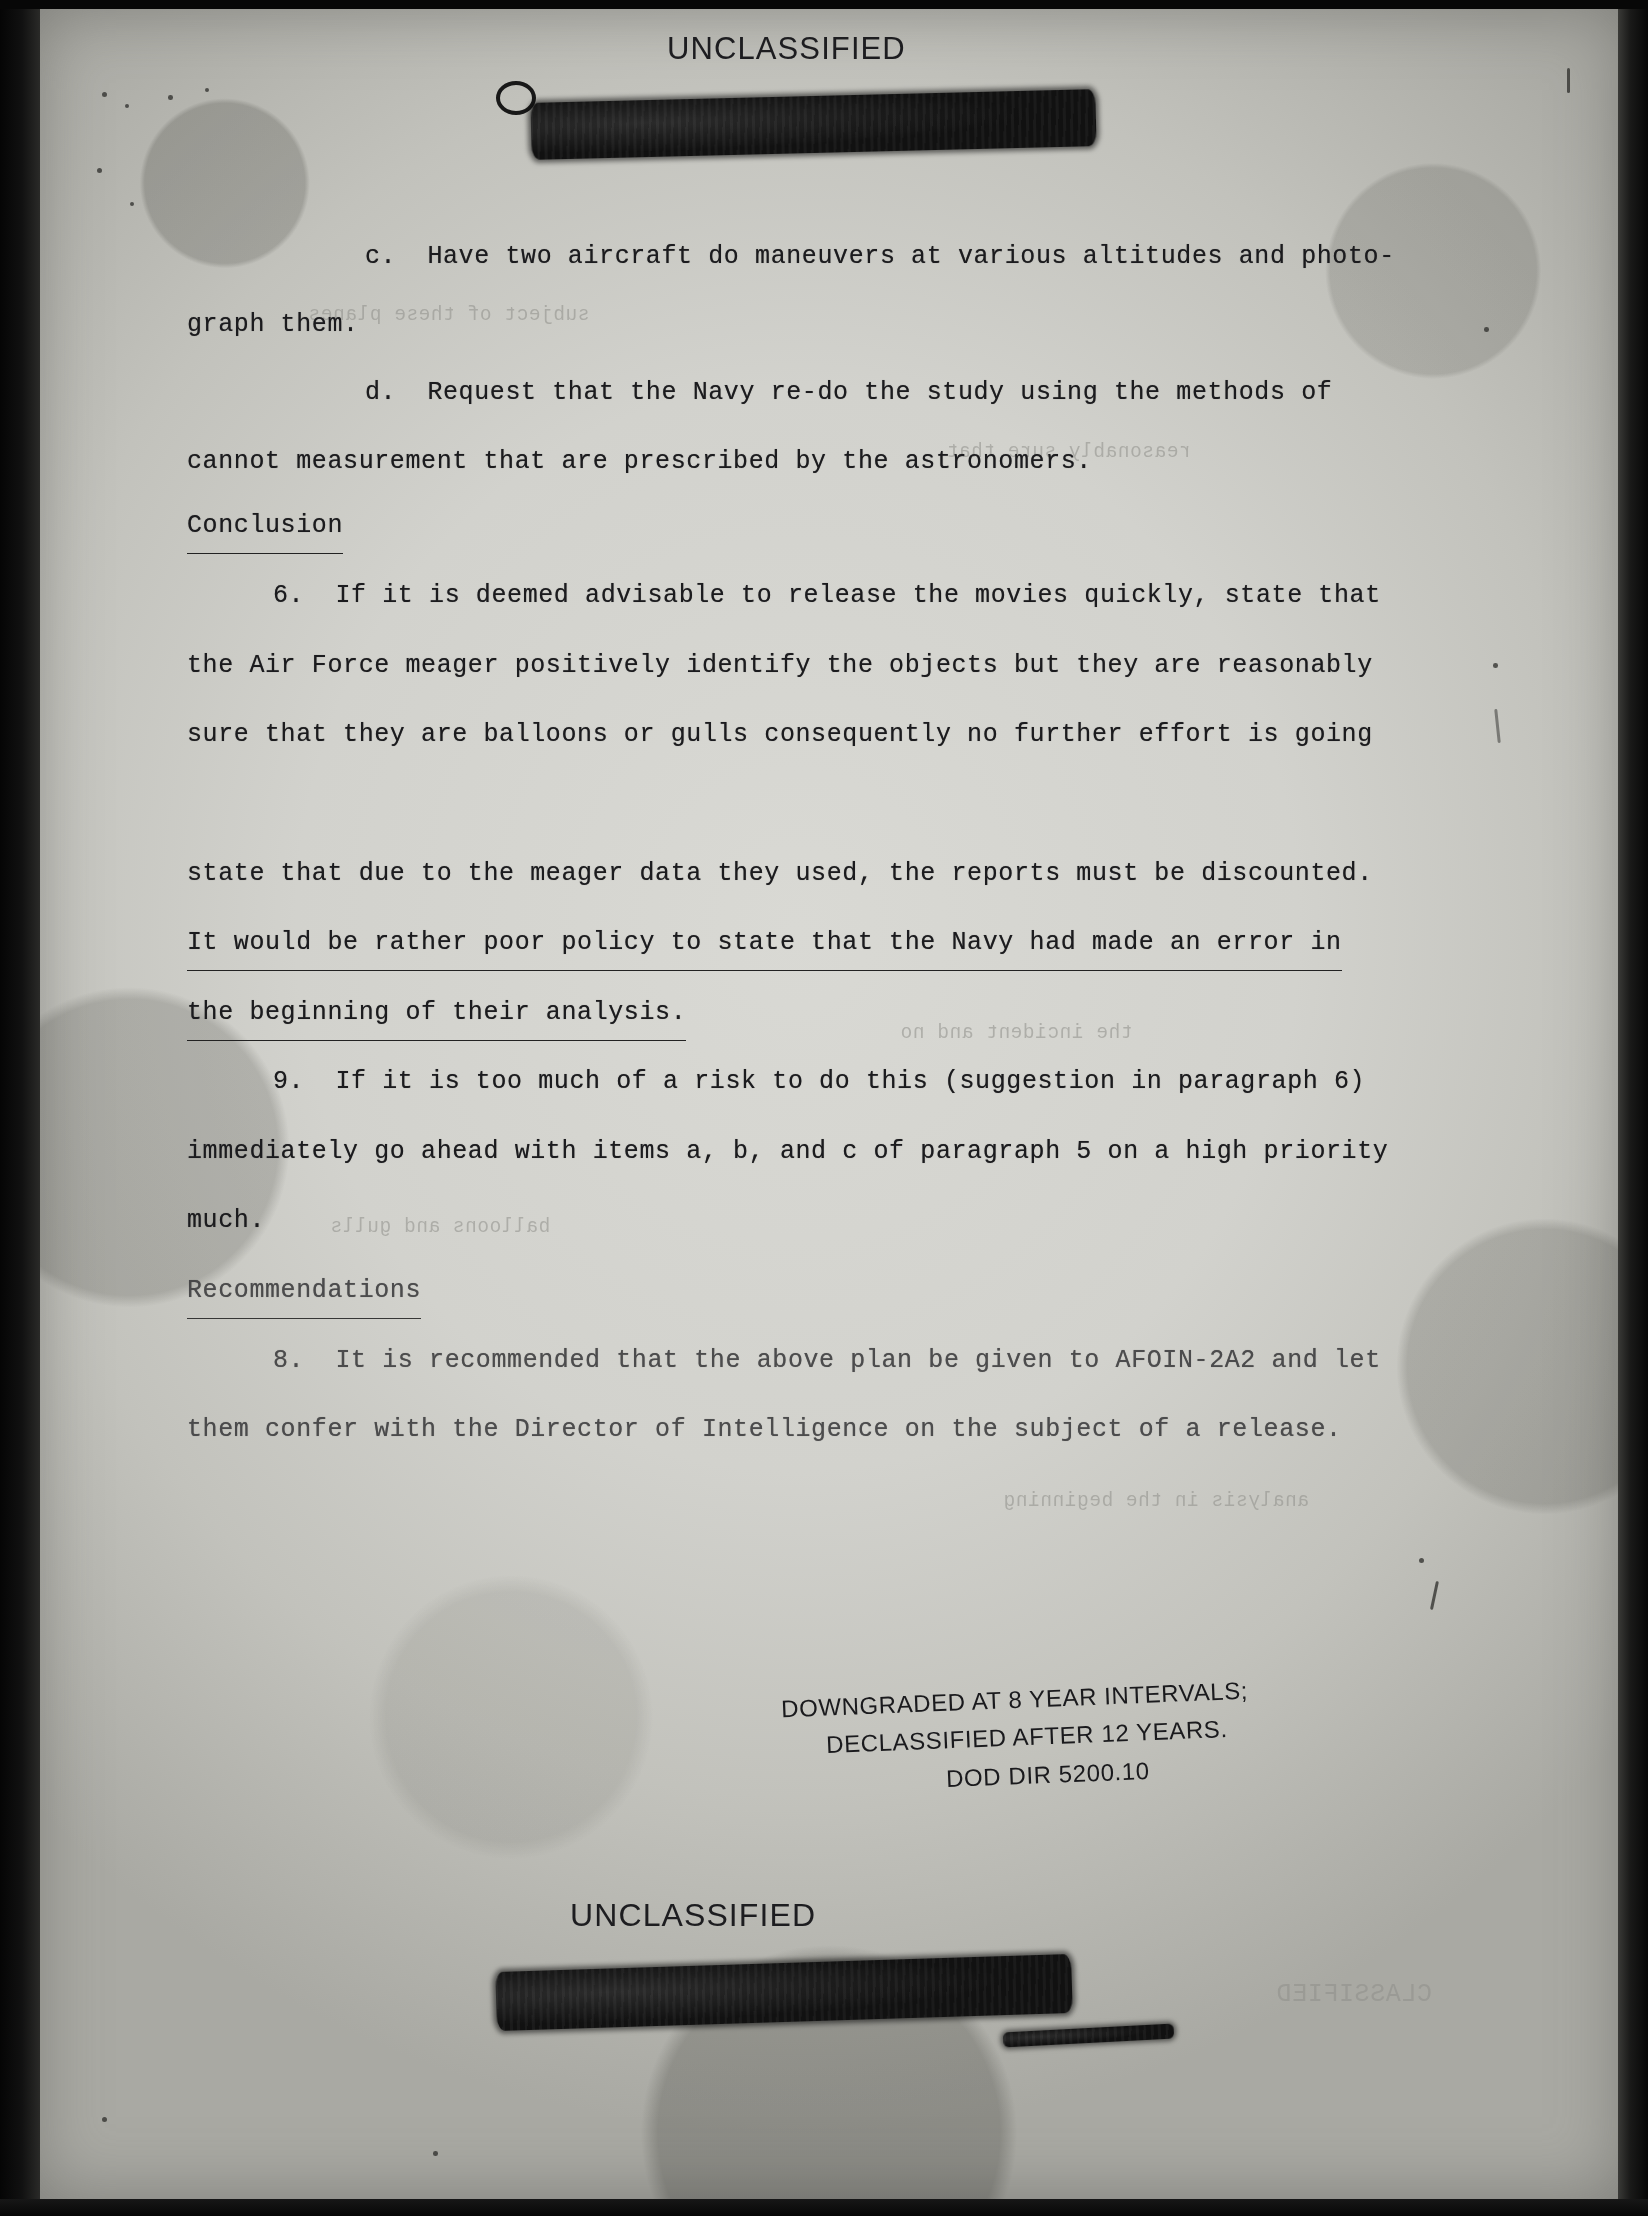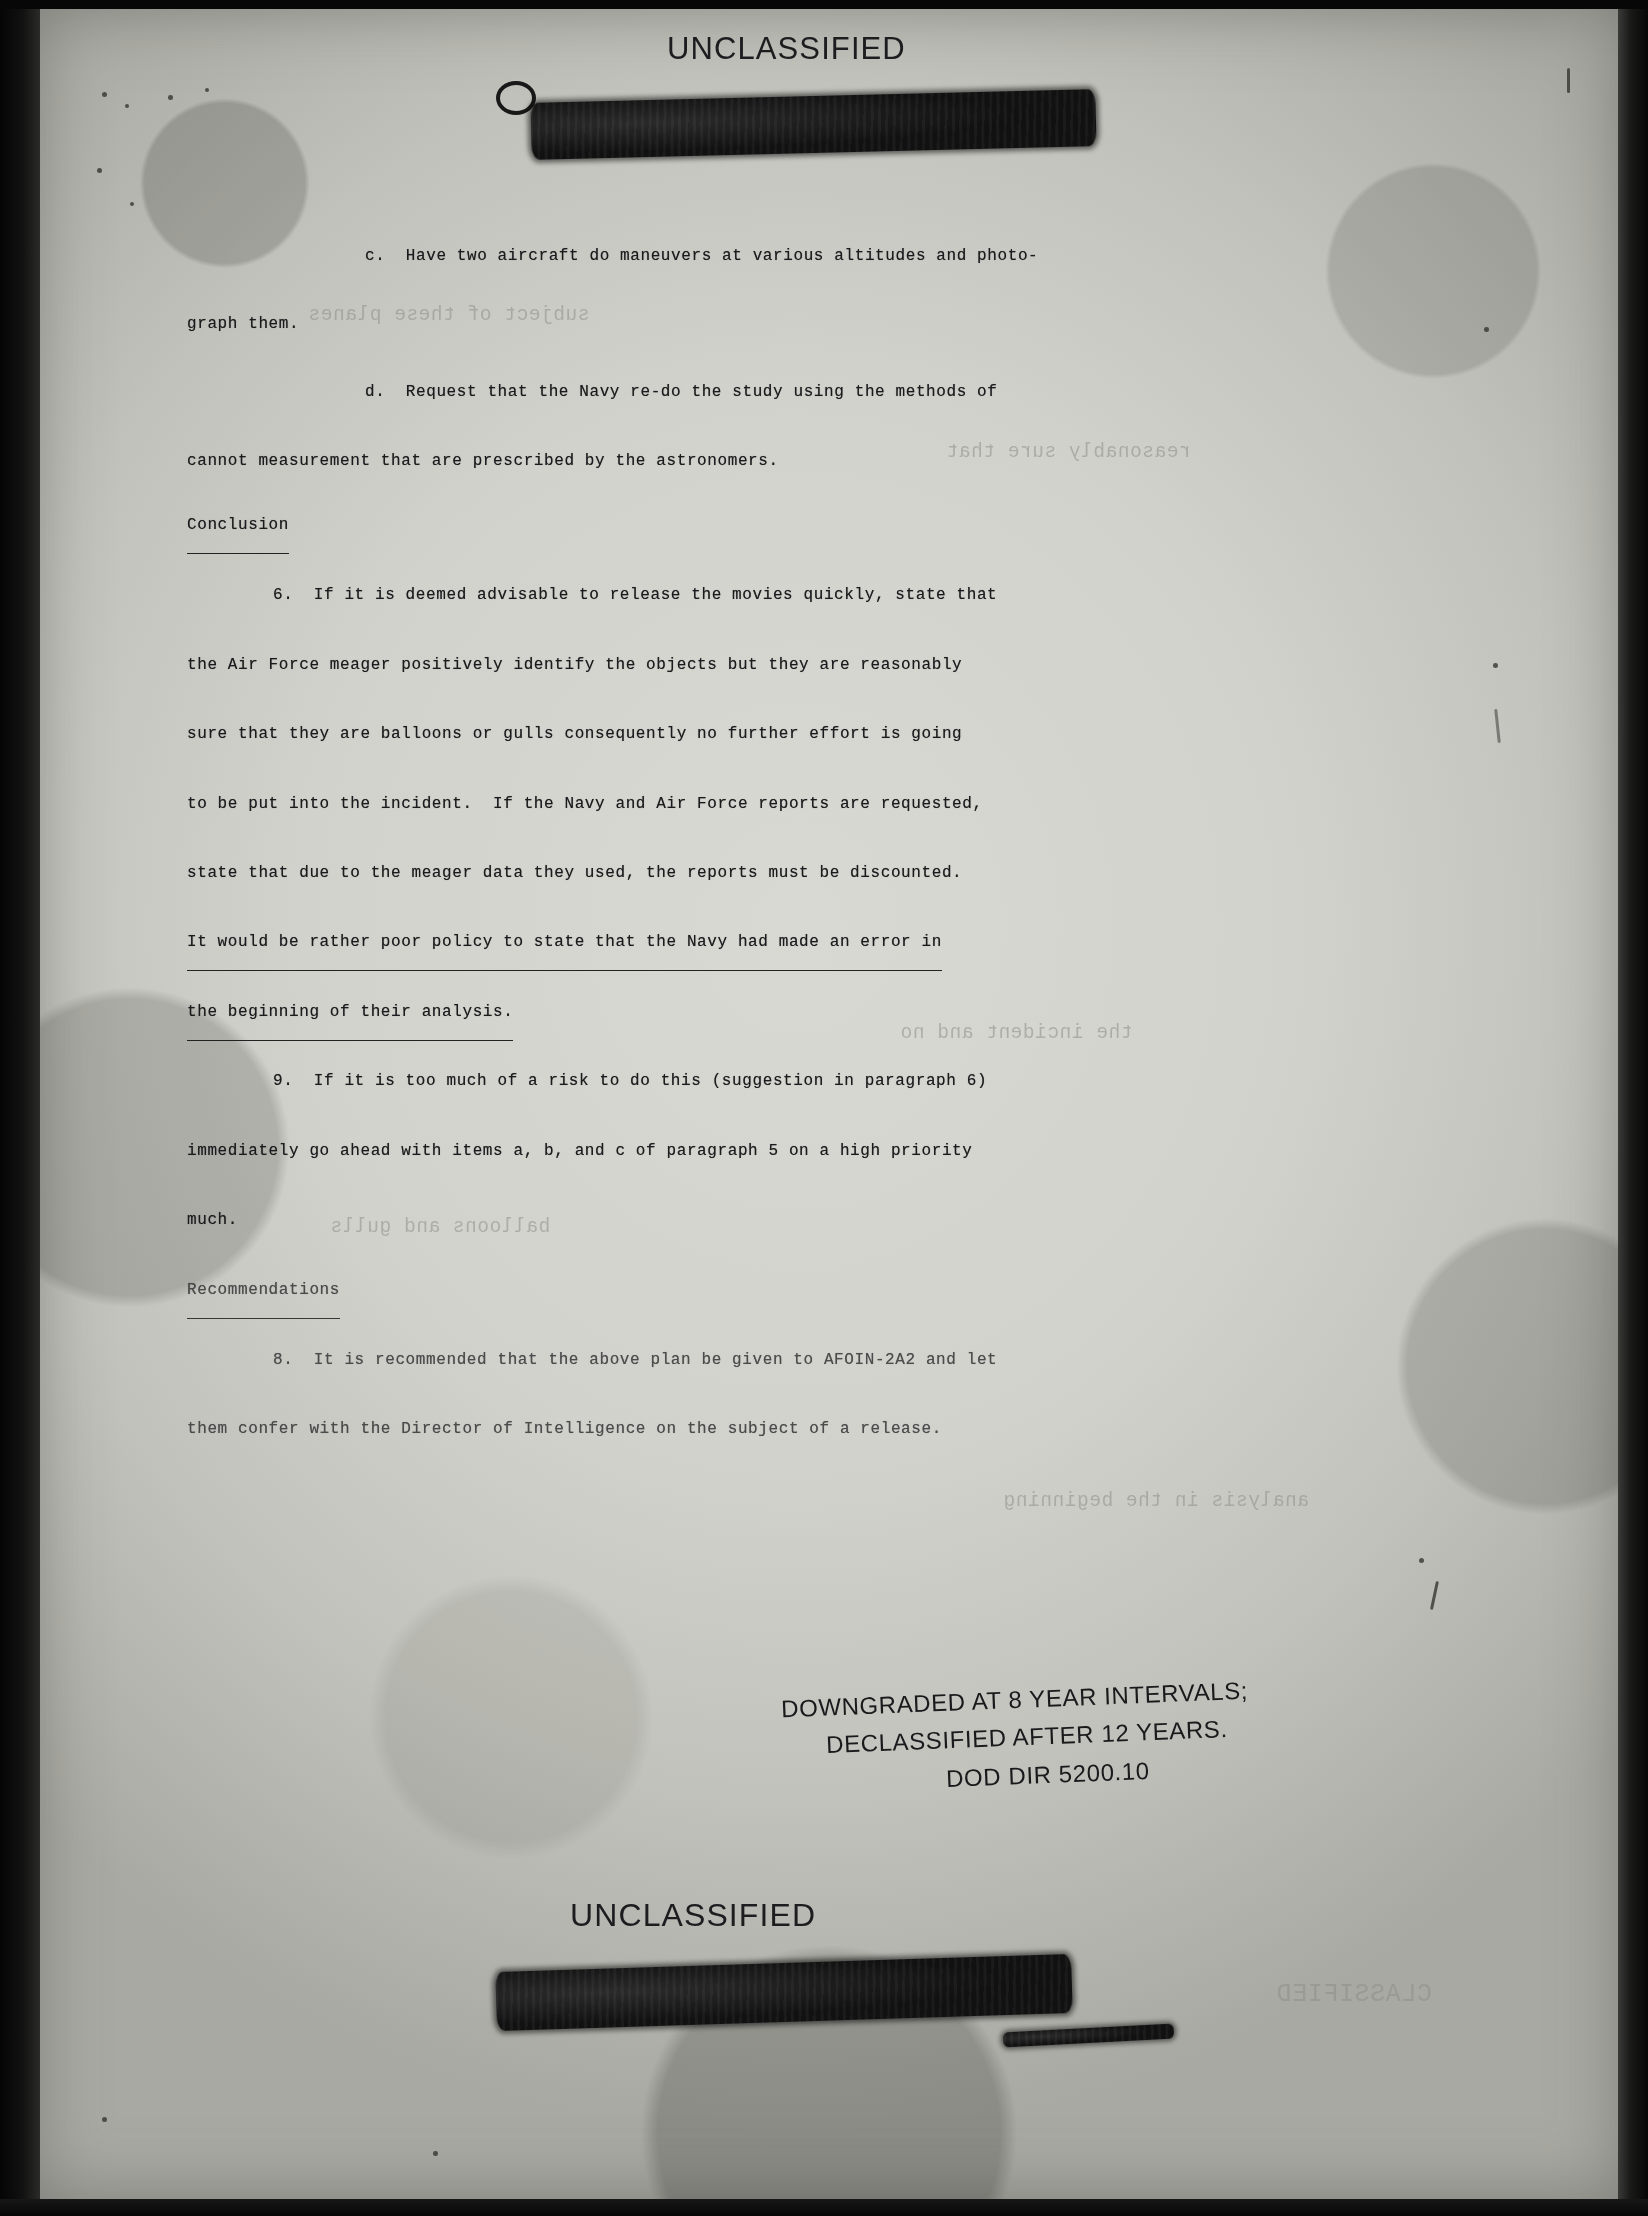--- a/index.html
+++ b/index.html
@@ -59,21 +59,21 @@
   }
 
   
   .t {
     position: absolute;
     color: #17171a;
     white-space: pre;
     letter-spacing: 0.3px;
   }
   .body {
-    font-size: 16px;
+    font-size: 25px;
     line-height: 21px;
     letter-spacing: 0.6px;
     color: #1b1b1e;
     text-shadow: 0 0 0.7px rgba(20,20,20,0.55);
   }
   .faint {
     color: #3a3a3c;
     opacity: 0.88;
   }
   .hdr-stamp {
@@ -156,21 +156,20 @@
     <div class="t body" style="left:153px; top:306px;">graph them.</div>
 
     <div class="t body" style="left:331px; top:374px;">d.  Request that the Navy re-do the study using the methods of</div>
     <div class="t body" style="left:153px; top:443px;">cannot measurement that are prescribed by the astronomers.</div>
 
     <div class="t body under" style="left:153px; top:507px;">Conclusion</div>
 
     <div class="t body" style="left:239px; top:577px;">6.  If it is deemed advisable to release the movies quickly, state that</div>
     <div class="t body" style="left:153px; top:647px;">the Air Force meager positively identify the objects but they are reasonably</div>
     <div class="t body" style="left:153px; top:716px;">sure that they are balloons or gulls consequently no further effort is going</div>
-    <div class="t body" style="left:153px; top:786px;">to be put into the incident.  If the Navy and Air Force reports are requested,</div>
     <div class="t body under" style="left:153px; top:924px;">It would be rather poor policy to state that the Navy had made an error in</div>
     <div class="t body" style="left:153px; top:855px;">state that due to the meager data they used, the reports must be discounted.</div>
     <div class="t body under" style="left:153px; top:994px;">the beginning of their analysis.</div>
 
     <div class="t body" style="left:239px; top:1063px;">9.  If it is too much of a risk to do this (suggestion in paragraph 6)</div>
     <div class="t body" style="left:153px; top:1133px;">immediately go ahead with items a, b, and c of paragraph 5 on a high priority</div>
     <div class="t body" style="left:153px; top:1202px;">much.</div>
 
     <div class="t body under faint" style="left:153px; top:1272px;">Recommendations</div>
 

